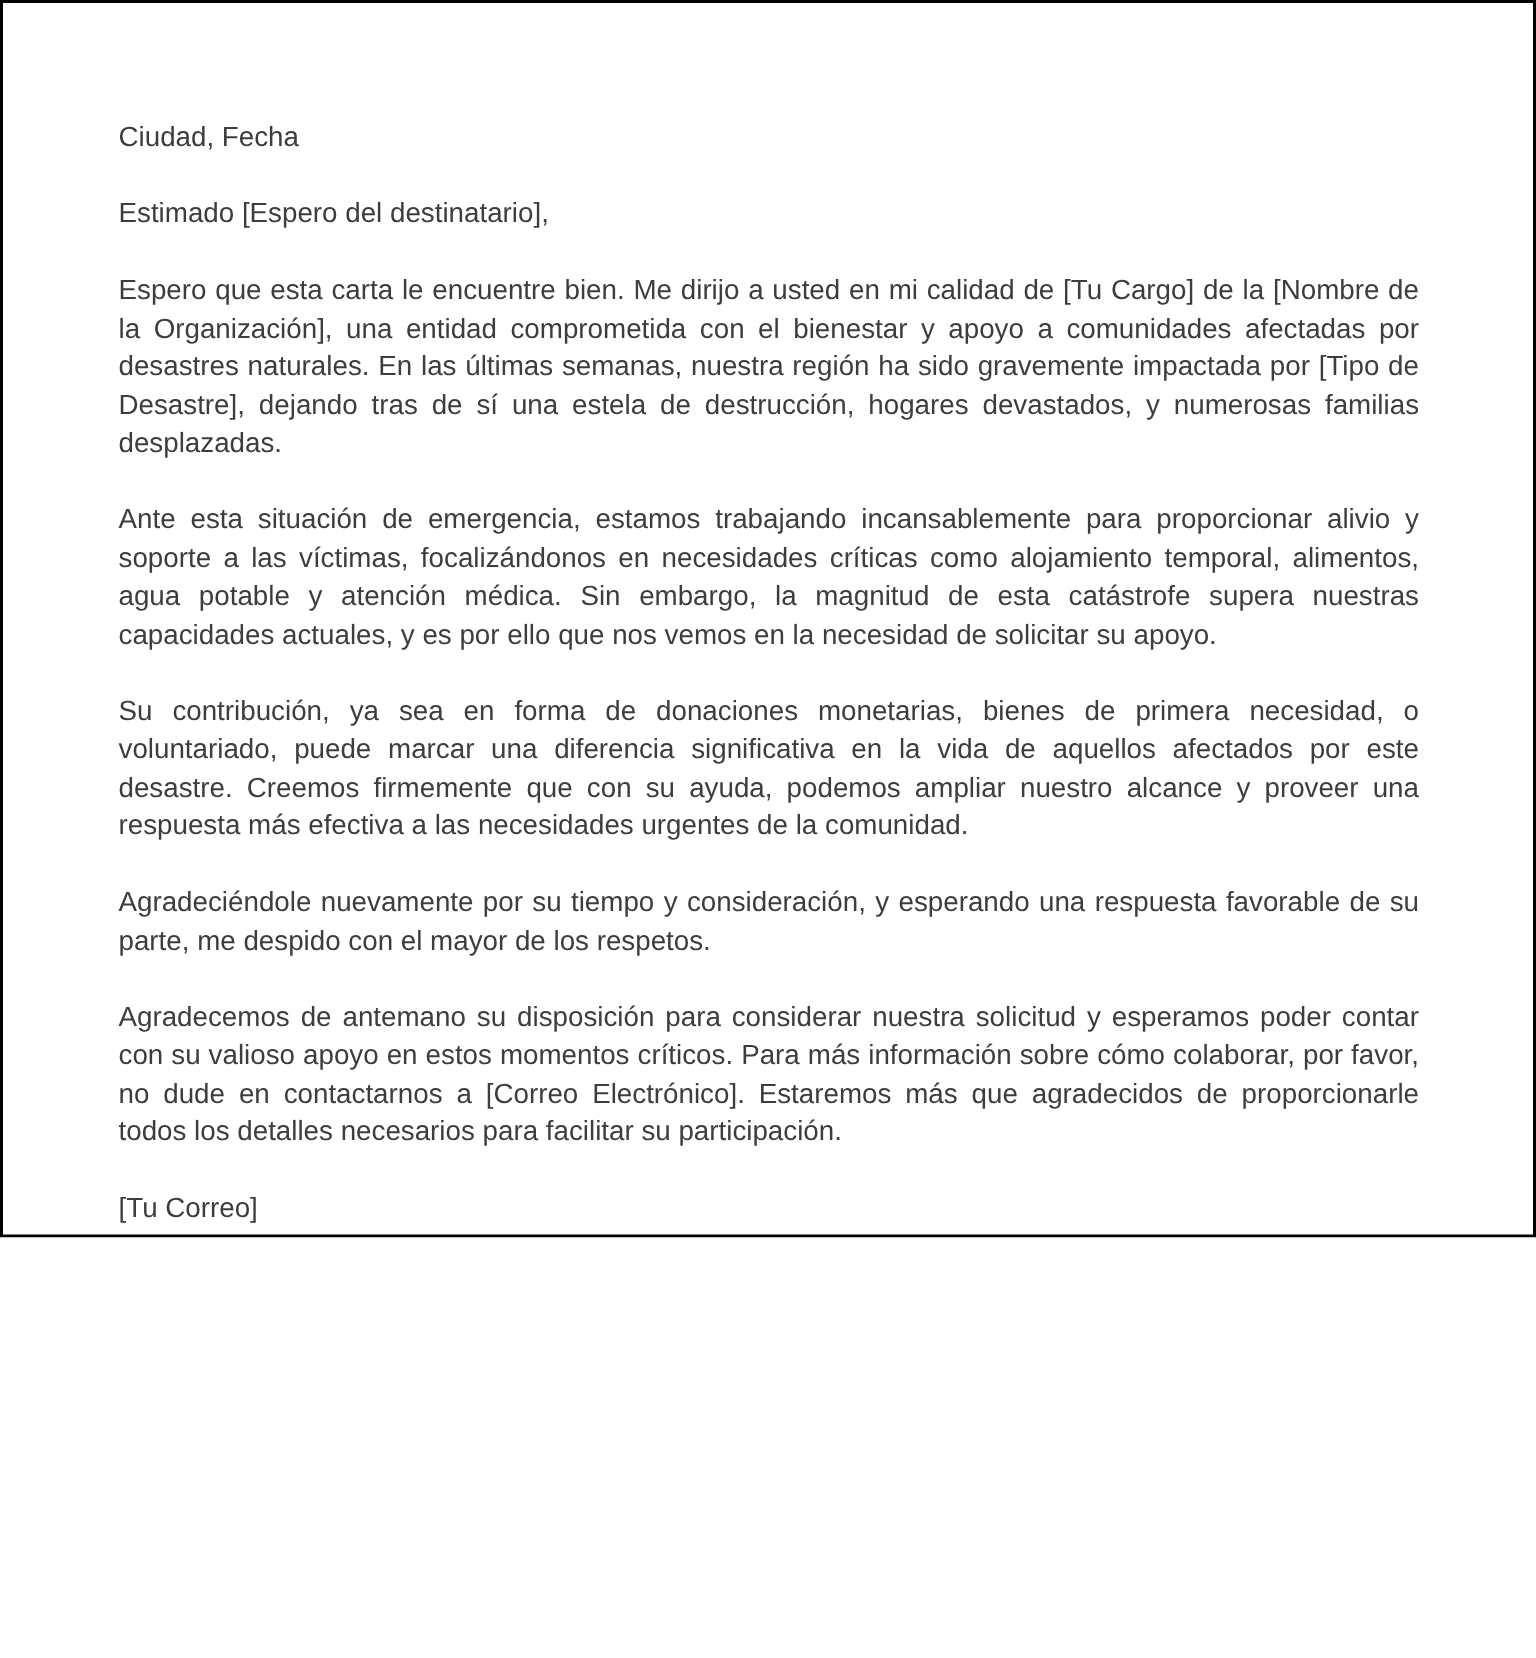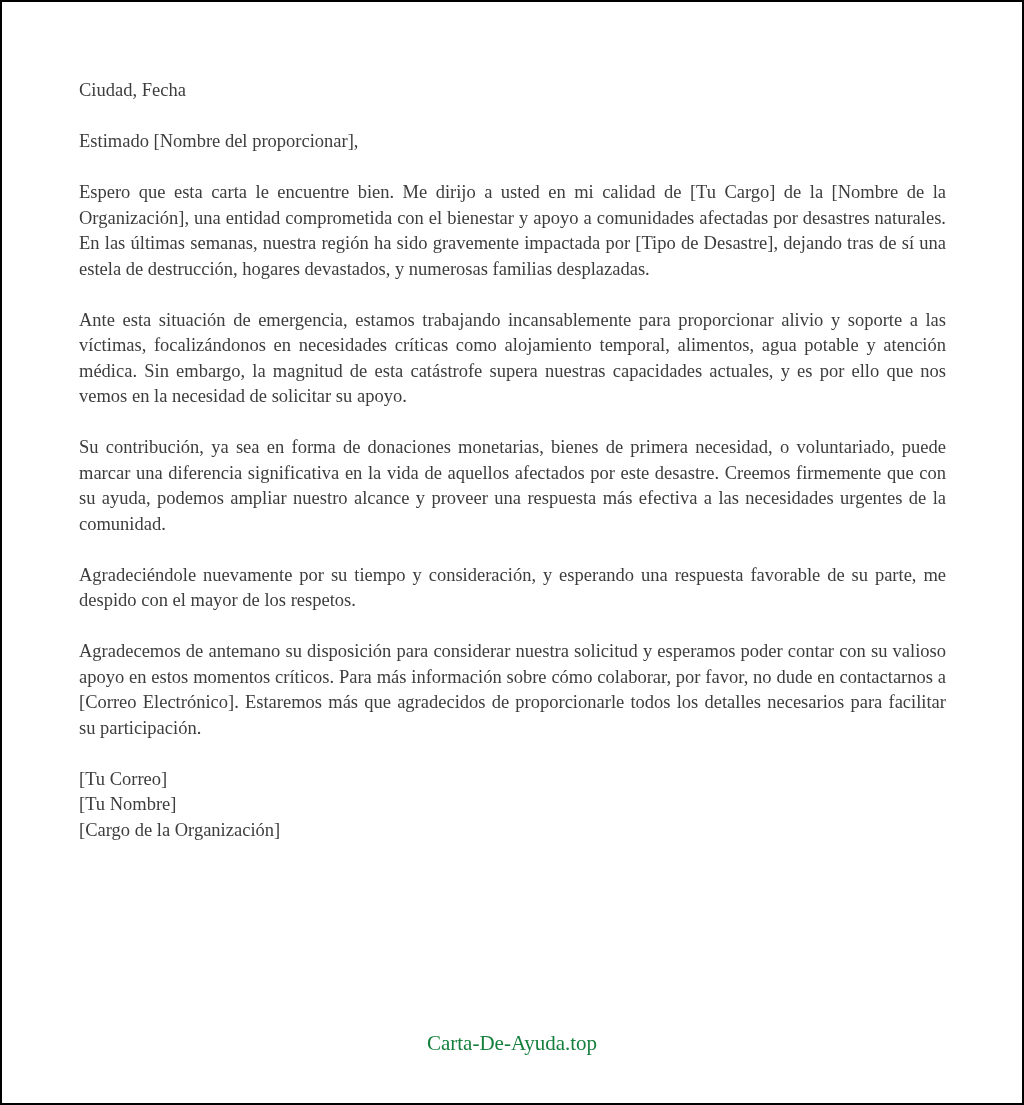--- a/index.html
+++ b/index.html
@@ -3,24 +3,24 @@
 <meta charset="utf-8">
 <style>
   html, body {
     margin: 0;
     padding: 0;
     background: #ffffff;
   }
   .page {
     box-sizing: border-box;
     width: 1024px;
-    height: 1105px;
+    height: 825px;
     background: #ffffff;
     border: 2px solid #000000;
-    font-family: Liberation Serif, serif;
+    font-family: Liberation Sans, sans-serif;
     color: #3d3d3d;
     position: relative;
     overflow: hidden;
   }
   .letter-body {
     box-sizing: border-box;
     padding: 76px 76px 0 77px;
     font-size: 18.5px;
     line-height: 25.5px;
   }
@@ -44,21 +44,21 @@
     line-height: 30px;
     color: #15803d;
   }
 </style>
 </head>
 <body>
 
 <div class="page">
   <div class="letter-body">
     <p>Ciudad, Fecha</p>
-    <p>Estimado [Nombre del proporcionar],</p>
+    <p>Estimado [Espero del destinatario],</p>
     <p class="justified">Espero que esta carta le encuentre bien. Me dirijo a usted en mi calidad de [Tu Cargo] de la [Nombre de la Organización], una entidad comprometida con el bienestar y apoyo a comunidades afectadas por desastres naturales. En las últimas semanas, nuestra región ha sido gravemente impactada por [Tipo de Desastre], dejando tras de sí una estela de destrucción, hogares devastados, y numerosas familias desplazadas.</p>
     <p class="justified">Ante esta situación de emergencia, estamos trabajando incansablemente para proporcionar alivio y soporte a las víctimas, focalizándonos en necesidades críticas como alojamiento temporal, alimentos, agua potable y atención médica. Sin embargo, la magnitud de esta catástrofe supera nuestras capacidades actuales, y es por ello que nos vemos en la necesidad de solicitar su apoyo.</p>
     <p class="justified">Su contribución, ya sea en forma de donaciones monetarias, bienes de primera necesidad, o voluntariado, puede marcar una diferencia significativa en la vida de aquellos afectados por este desastre. Creemos firmemente que con su ayuda, podemos ampliar nuestro alcance y proveer una respuesta más efectiva a las necesidades urgentes de la comunidad.</p>
     <p class="justified">Agradeciéndole nuevamente por su tiempo y consideración, y esperando una respuesta favorable de su parte, me despido con el mayor de los respetos.</p>
     <p class="justified">Agradecemos de antemano su disposición para considerar nuestra solicitud y esperamos poder contar con su valioso apoyo en estos momentos críticos. Para más información sobre cómo colaborar, por favor, no dude en contactarnos a [Correo Electrónico]. Estaremos más que agradecidos de proporcionarle todos los detalles necesarios para facilitar su participación.</p>
     <div class="signature-block">
       <p>[Tu Correo]</p>
       <p>[Tu Nombre]</p>
       <p>[Cargo de la Organización]</p>
     </div>

